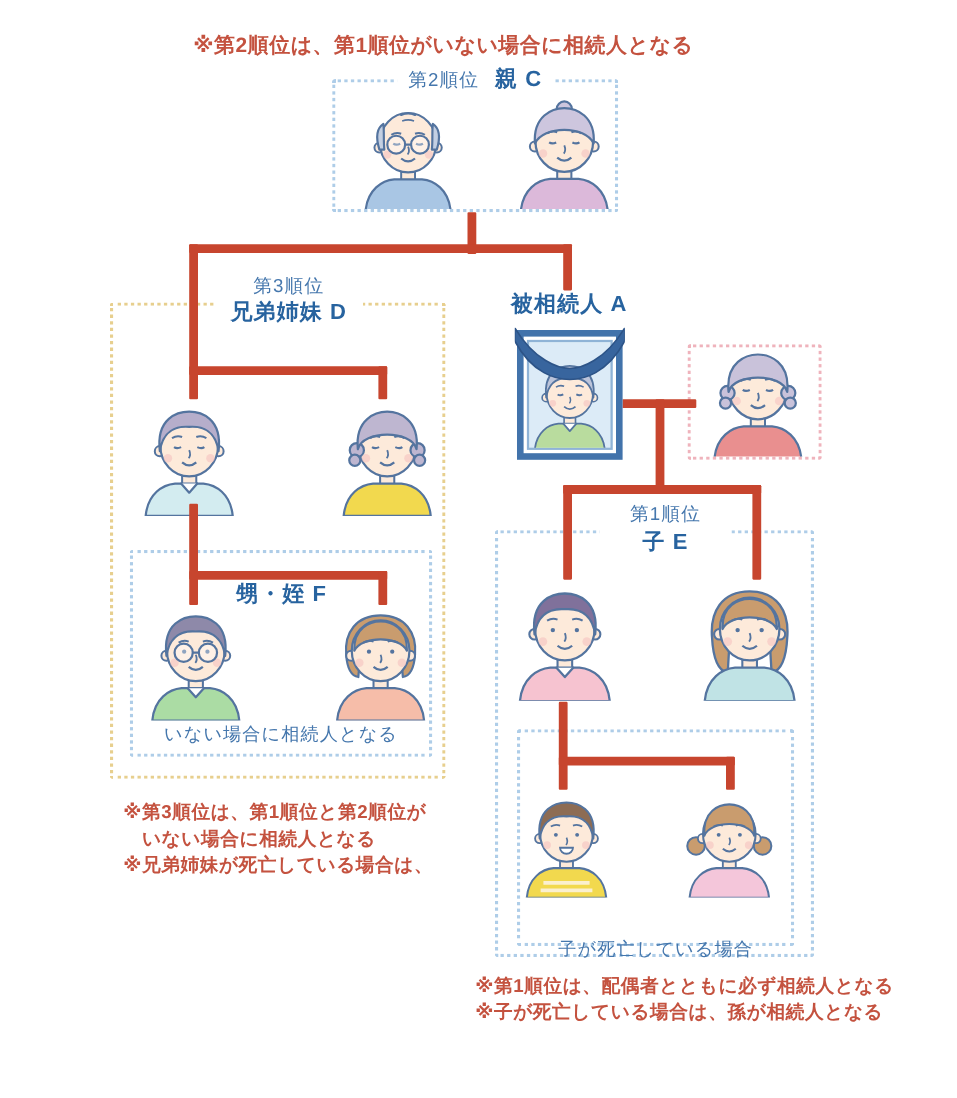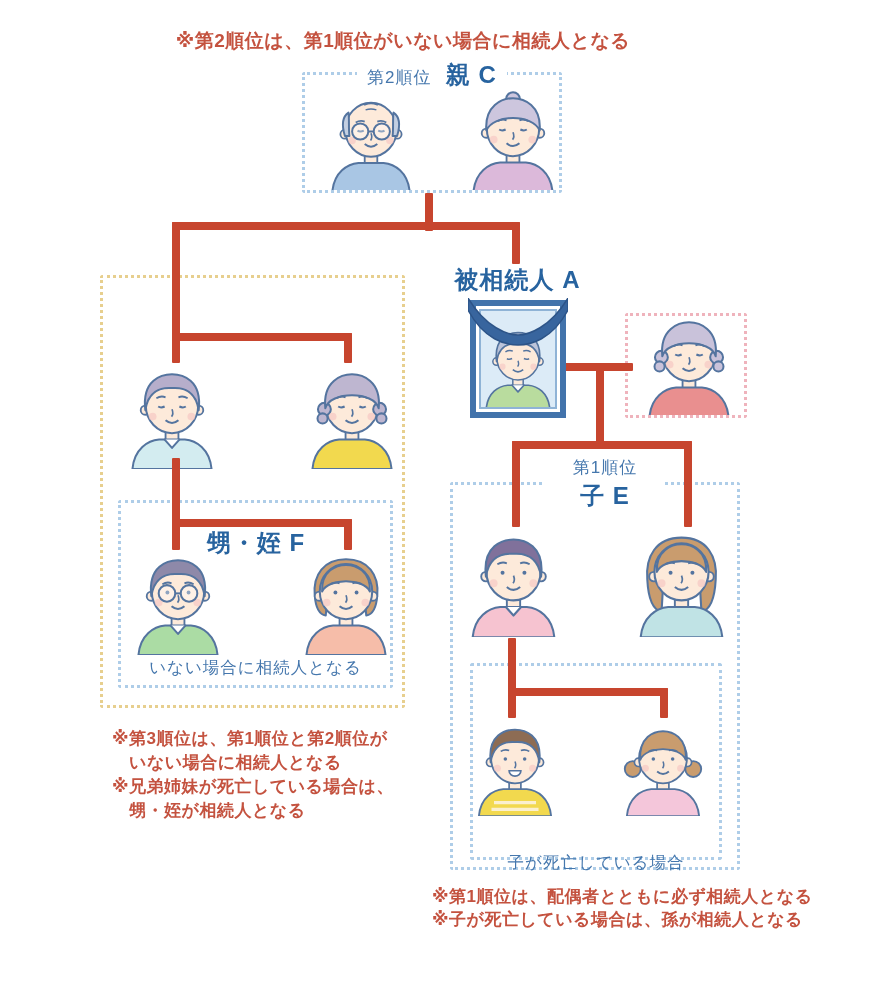--- a/index.html
+++ b/index.html
@@ -15,21 +15,21 @@
   .b-yellow{border:3px dotted var(--border-yellow);}
   .b-pink{border:3px dotted var(--border-pink);overflow:hidden;}
   .line{position:absolute;background:var(--connector-red);z-index:2;border-radius:1px;}
   .line.over{z-index:4;}
   .figure{position:absolute;z-index:3;}
   .figure svg{display:block;width:100%;height:auto;}
   .fig-in-box{position:absolute;bottom:-2px;z-index:3;}
   .fig-in-box svg{display:block;width:100%;height:auto;}
   .lbl{position:absolute;z-index:5;text-align:center;line-height:1.15;white-space:nowrap;}
   .order{font-size:17px;color:var(--label-blue);letter-spacing:1px;}
-  .name{font-size:24px;font-weight:bold;color:var(--name-blue);letter-spacing:1px;}
+  .name{font-size:20px;font-weight:bold;color:var(--name-blue);letter-spacing:1px;}
   .caption{position:absolute;z-index:5;text-align:center;font-size:16.5px;color:var(--label-blue);
            letter-spacing:1px;white-space:nowrap;}
   .top-note{position:absolute;left:0;top:28px;width:806px;text-align:center;z-index:5;
             font-size:19px;font-weight:bold;color:var(--note-red);letter-spacing:0.5px;}
   .notes{position:absolute;z-index:5;font-size:17px;font-weight:bold;color:var(--note-red);
          line-height:24px;letter-spacing:0.5px;white-space:nowrap;}
   .notes .indent{padding-left:17px;}
   .mask{background:#ffffff;}
   .parent-lbl-bg{background:#ffffff;padding:0 10px;display:inline-block;}
   
@@ -155,20 +155,24 @@
   <div class="line" style="left:508px;top:688px;width:160px;height:8px;"></div>
   <div class="line" style="left:660px;top:688px;width:8px;height:30px;"></div>
 
   <div class="lbl" style="left:302px;top:61px;width:260px;">
     <span class="parent-lbl-bg">
       <span class="order">第2順位</span>
       <span class="name" style="margin-left:10px;">親 C</span>
     </span>
   </div>
 
+  <div class="lbl mask" style="left:195px;top:250px;width:135px;">
+    <div class="order">第3順位</div>
+    <div class="name" style="margin-top:3px;">兄弟姉妹 D</div>
+  </div>
 
   <div class="lbl" style="left:430px;top:266px;width:175px;">
     <div class="name">被相続人 A</div>
   </div>
 
 
   <div class="lbl mask" style="left:545px;top:458px;width:120px;">
     <div class="order">第1順位</div>
     <div class="name" style="margin-top:4px;">子 E</div>
   </div>
@@ -407,21 +411,20 @@
           <circle cx="29" cy="55" r="4.2"></circle>
           <circle cx="71" cy="55" r="4.2"></circle>
         </g>
       </svg>
     </div>
 
   <div class="notes" style="left:112px;top:727px;">
     <div>※第3順位は、第1順位と第2順位が</div>
     <div class="indent">いない場合に相続人となる</div>
     <div>※兄弟姉妹が死亡している場合は、</div>
-    <div class="indent">甥・姪が相続人となる</div>
   </div>
 
   <div class="notes" style="left:432px;top:885px;line-height:23px;">
     <div>※第1順位は、配偶者とともに必ず相続人となる</div>
     <div>※子が死亡している場合は、孫が相続人となる</div>
   </div>
 
 </div>
 
 </body></html>

